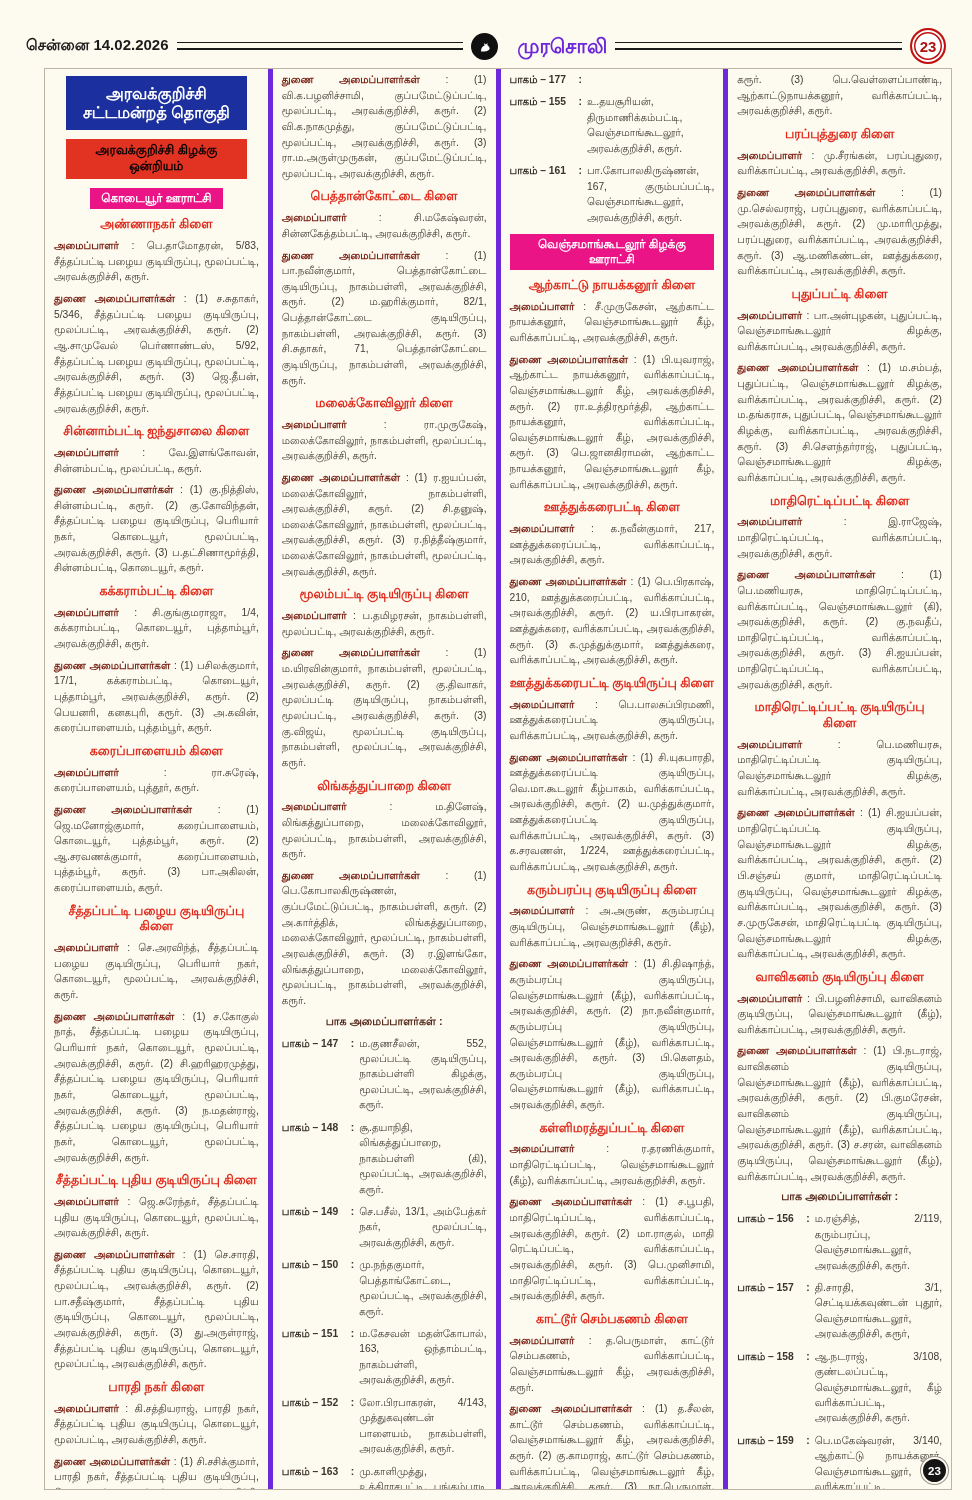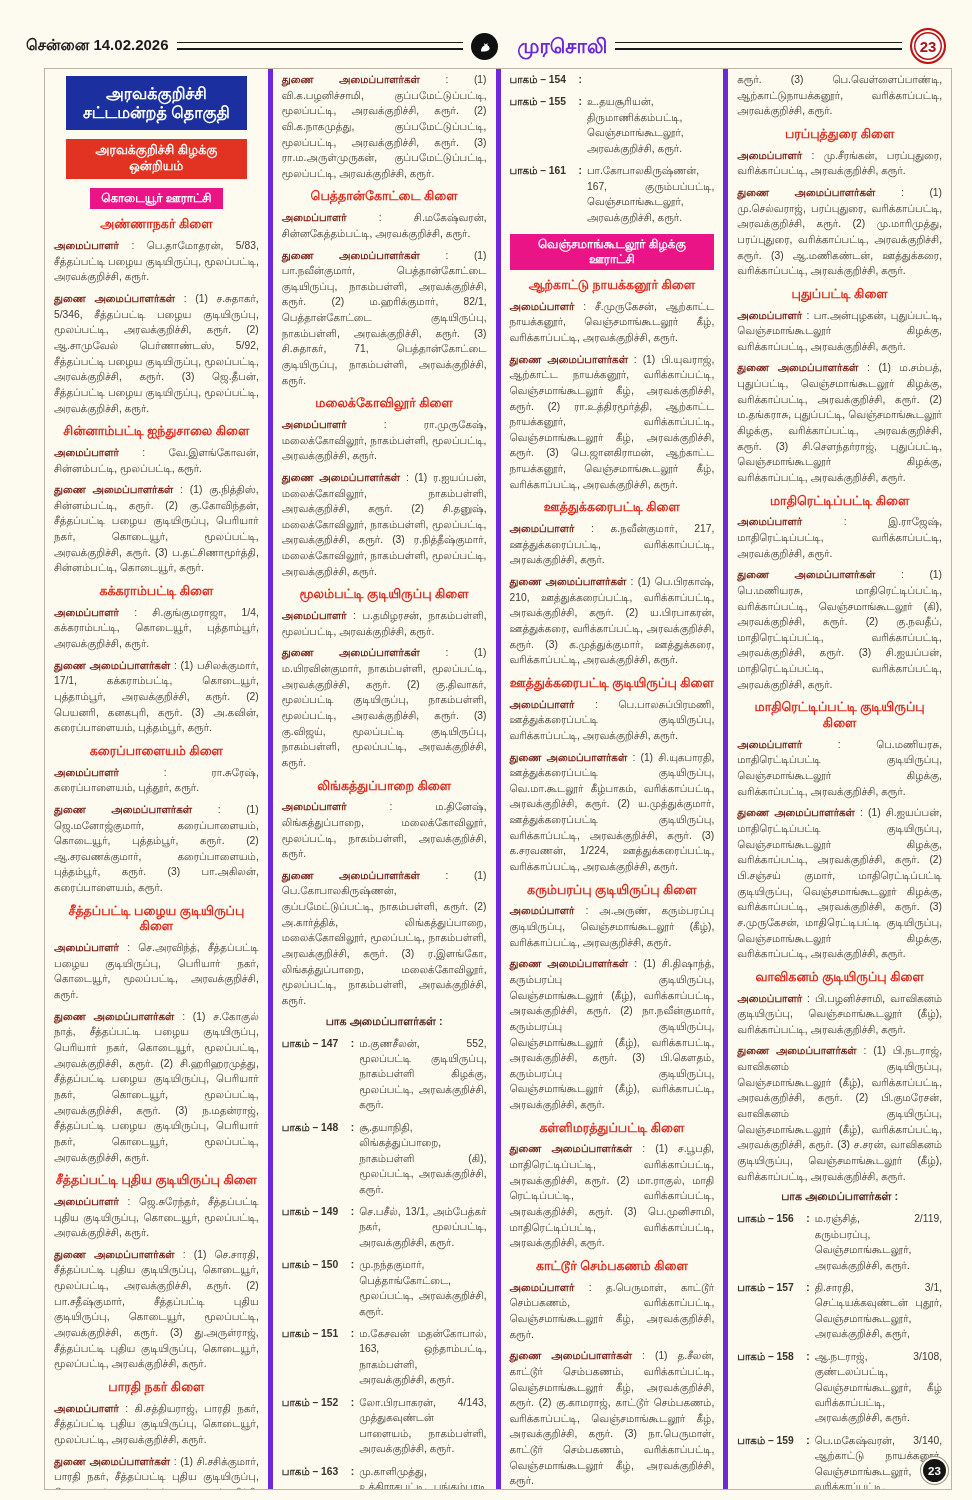--- a/index.html
+++ b/index.html
@@ -17,21 +17,21 @@
   .pgc-red{
     width:32px;height:32px;border-radius:50%;flex:0 0 auto;background:#fff;
     border:2.5px solid #bf1210;box-shadow:inset 0 0 0 2px #fff,inset 0 0 0 3.5px #bf1210;
     color:#b01210;font-weight:bold;font-size:15px;display:flex;align-items:center;justify-content:center;
   }
   
   .box{position:absolute;left:44px;right:20px;top:68px;bottom:10px;border:1px solid #bdb5a4;display:flex;overflow:hidden;background:#fdfaf0}
   .col{flex:1 1 0;min-width:0;padding:3px 9px 6px;overflow:hidden}
   .col+.col{border-left:5px solid #6d28d9}
   .title-banner{background:#1b2f9e;color:#fff;font-weight:bold;font-size:16px;line-height:1.2;text-align:center;padding:8px 2px;margin:4px 12px 9px}
-  .union-banner{background:#e23222;color:#ffffff;font-weight:bold;font-size:12.5px;text-align:center;padding:4px 4px;margin:2px 12px 9px}
+  .union-banner{background:#e23222;color:#000000;font-weight:bold;font-size:12.5px;text-align:center;padding:4px 4px;margin:2px 12px 9px}
   .panchayat-banner{background:#ea1487;color:#fff;font-weight:bold;font-size:11.8px;text-align:center;padding:3px 11px;margin:9px auto 3px;width:fit-content;max-width:95%}
   .branch{color:#e02a1b;font-weight:bold;font-size:12.6px;text-align:center;margin:8px 0 5px;line-height:1.25}
   p.para{font-size:10.3px;line-height:1.52;text-align:justify;margin:0 0 6px}
   .lbl{font-weight:bold;color:#7a2316}
   .center-lbl{font-weight:bold;font-size:11px;text-align:center;margin:6px 0 7px;color:#54281a}
   .part{display:flex;font-size:10.3px;line-height:1.5;margin:0 0 7px}
   .pnum{font-weight:bold;color:#3a332c;white-space:nowrap;min-width:67px}
   .pcolon{margin:0 5px 0 2px;font-weight:bold;color:#3a332c}
   .ptext{flex:1;text-align:justify;min-width:0}
   .pgc-black{
@@ -132,21 +132,21 @@
         <span class="ptext">லோ.பிரபாகரன், 4/143, முத்துகவுண்டன் பாளையம், நாகம்பள்ளி, அரவக்குறிச்சி, கரூர்.</span>
       </div>
       <div class="part">
         <span class="pnum">பாகம் – 163</span>
         <span class="pcolon">:</span>
         <span class="ptext">மு.காளிமுத்து, உத்திராசபட்டி, புங்கம்பாடி கிழக்கு, புங்கம்பாடி, அரவக்குறிச்சி, கரூர்.</span>
       </div>
     </div>
     <div class="col">
       <div class="part">
-        <span class="pnum">பாகம் – 154</span>
+        <span class="pnum">பாகம் – 177</span>
         <span class="pcolon">:</span>
       </div>
       <div class="part">
         <span class="pnum">பாகம் – 155</span>
         <span class="pcolon">:</span>
         <span class="ptext">உ.தயசூரியன், திருமாணிக்கம்பட்டி, வெஞ்சமாங்கூடலூர், அரவக்குறிச்சி, கரூர்.</span>
       </div>
       <div class="part">
         <span class="pnum">பாகம் – 161</span>
         <span class="pcolon">:</span>
@@ -159,20 +159,21 @@
       <h3 class="branch">ஊத்துக்கரைபட்டி கிளை</h3>
       <p class="para"><span class="lbl">அமைப்பாளர்</span> : க.நவீன்குமார், 217, ஊத்துக்கரைப்பட்டி, வரிக்காப்பட்டி, அரவக்குறிச்சி, கரூர்.</p>
       <p class="para"><span class="lbl">துணை அமைப்பாளர்கள்</span> : (1) பெ.பிரகாஷ், 210, ஊத்துக்கரைப்பட்டி, வரிக்காப்பட்டி, அரவக்குறிச்சி, கரூர். (2) ய.பிரபாகரன், ஊத்துக்கரை, வரிக்காப்பட்டி, அரவக்குறிச்சி, கரூர். (3) க.முத்துக்குமார், ஊத்துக்கரை, வரிக்காப்பட்டி, அரவக்குறிச்சி, கரூர்.</p>
       <h3 class="branch">ஊத்துக்கரைபட்டி குடியிருப்பு கிளை</h3>
       <p class="para"><span class="lbl">அமைப்பாளர்</span> : பெ.பாலசுப்பிரமணி, ஊத்துக்கரைப்பட்டி குடியிருப்பு, வரிக்காப்பட்டி, அரவக்குறிச்சி, கரூர்.</p>
       <p class="para"><span class="lbl">துணை அமைப்பாளர்கள்</span> : (1) சி.யுகபாரதி, ஊத்துக்கரைப்பட்டி குடியிருப்பு, வெ.மா.கூடலூர் கீழ்பாகம், வரிக்காப்பட்டி, அரவக்குறிச்சி, கரூர். (2) ய.முத்துக்குமார், ஊத்துக்கரைப்பட்டி குடியிருப்பு, வரிக்காப்பட்டி, அரவக்குறிச்சி, கரூர். (3) க.சரவணன், 1/224, ஊத்துக்கரைப்பட்டி, வரிக்காப்பட்டி, அரவக்குறிச்சி, கரூர்.</p>
       <h3 class="branch">கரும்பரப்பு குடியிருப்பு கிளை</h3>
       <p class="para"><span class="lbl">அமைப்பாளர்</span> : அ.அருண், கரும்பரப்பு குடியிருப்பு, வெஞ்சமாங்கூடலூர் (கீழ்), வரிக்காப்பட்டி, அரவகுறிச்சி, கரூர்.</p>
       <p class="para"><span class="lbl">துணை அமைப்பாளர்கள்</span> : (1) சி.திஷாந்த், கரும்பரப்பு குடியிருப்பு, வெஞ்சமாங்கூடலூர் (கீழ்), வரிக்காப்பட்டி, அரவக்குறிச்சி, கரூர். (2) நா.நவீன்குமார், கரும்பரப்பு குடியிருப்பு, வெஞ்சமாங்கூடலூர் (கீழ்), வரிக்காபட்டி, அரவக்குறிச்சி, கரூர். (3) பி.கௌதம், கரும்பரப்பு குடியிருப்பு, வெஞ்சமாங்கூடலூர் (கீழ்), வரிக்காபட்டி, அரவக்குறிச்சி, கரூர்.</p>
       <h3 class="branch">கள்ளிமரத்துப்பட்டி கிளை</h3>
+      <p class="para"><span class="lbl">அமைப்பாளர்</span> : ர.தரணிக்குமார், மாதிரெட்டிப்பட்டி, வெஞ்சமாங்கூடலூர் (கீழ்), வரிக்காப்பட்டி, அரவக்குறிச்சி, கரூர்.</p>
       <p class="para"><span class="lbl">துணை அமைப்பாளர்கள்</span> : (1) ச.பூபதி, மாதிரெட்டிப்பட்டி, வரிக்காப்பட்டி, அரவக்குறிச்சி, கரூர். (2) மா.ராகுல், மாதி ரெட்டிப்பட்டி, வரிக்காப்பட்டி, அரவக்குறிச்சி, கரூர். (3) பெ.முனிசாமி, மாதிரெட்டிப்பட்டி, வரிக்காப்பட்டி, அரவக்குறிச்சி, கரூர்.</p>
       <h3 class="branch">காட்டூர் செம்பகணம் கிளை</h3>
       <p class="para"><span class="lbl">அமைப்பாளர்</span> : த.பெருமாள், காட்டூர் செம்பகணம், வரிக்காப்பட்டி, வெஞ்சமாங்கூடலூர் கீழ், அரவக்குறிச்சி, கரூர்.</p>
       <p class="para"><span class="lbl">துணை அமைப்பாளர்கள்</span> : (1) த.சீலன், காட்டூர் செம்பகணம், வரிக்காப்பட்டி, வெஞ்சமாங்கூடலூர் கீழ், அரவக்குறிச்சி, கரூர். (2) கு.காமராஜ், காட்டூர் செம்பகணம், வரிக்காப்பட்டி, வெஞ்சமாங்கூடலூர் கீழ், அரவக்குறிச்சி, கரூர். (3) நா.பெருமாள், காட்டூர் செம்பகணம், வரிக்காப்பட்டி, வெஞ்சமாங்கூடலூர் கீழ், அரவக்குறிச்சி, கரூர்.</p>
     </div>
     <div class="col">
       <p class="para">கரூர். (3) பெ.வெள்ளைப்பாண்டி, ஆற்காட்டுநாயக்கனூர், வரிக்காப்பட்டி, அரவக்குறிச்சி, கரூர்.</p>
       <h3 class="branch">பரப்புத்துரை கிளை</h3>
       <p class="para"><span class="lbl">அமைப்பாளர்</span> : மு.சீரங்கன், பரப்புதுரை, வரிக்காப்பட்டி, அரவக்குறிச்சி, கரூர்.</p>
       <p class="para"><span class="lbl">துணை அமைப்பாளர்கள்</span> : (1) மு.செல்வராஜ், பரப்புதுரை, வரிக்காப்பட்டி, அரவக்குறிச்சி, கரூர். (2) மு.மாரிமுத்து, பரப்புதுரை, வரிக்காப்பட்டி, அரவக்குறிச்சி, கரூர். (3) ஆ.மணிகண்டன், ஊத்துக்கரை, வரிக்காப்பட்டி, அரவக்குறிச்சி, கரூர்.</p>

